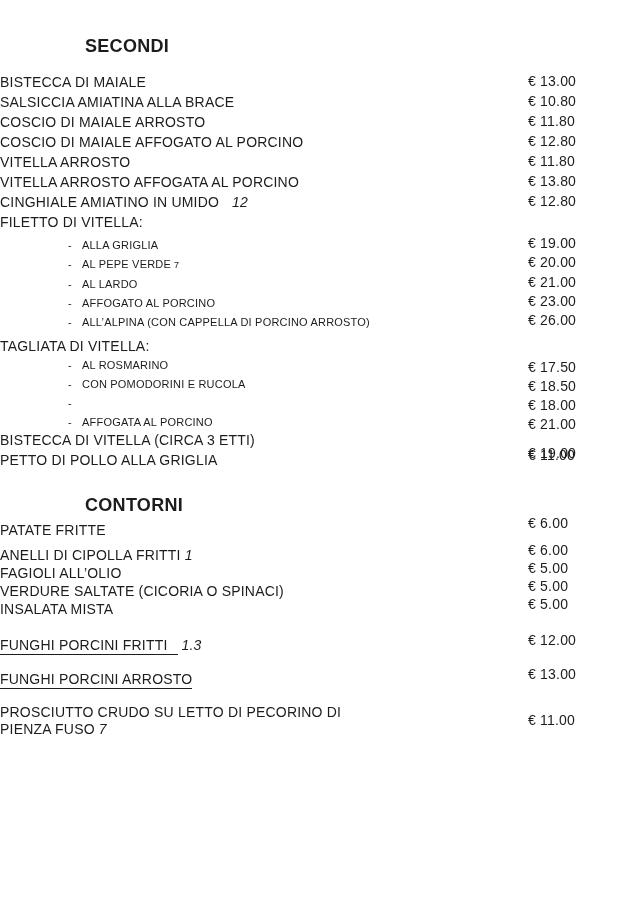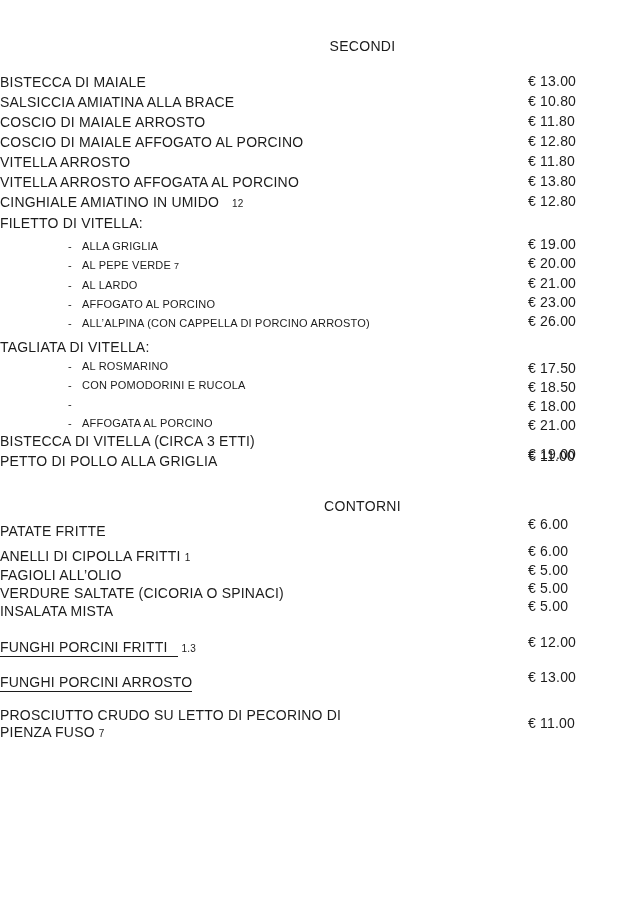--- a/index.html
+++ b/index.html
@@ -7,25 +7,26 @@
   body {
     width: 640px;
     height: 905px;
     font-family: "Liberation Sans", sans-serif;
     color: #1c1c1c;
     overflow: hidden;
   }
   .page { position: relative; width: 640px; height: 905px; background: #ffffff; }
 
   .heading {
-    font-size: 14px;
+    font-size: 18px;
     line-height: 17px;
     letter-spacing: 0.3px;
-    text-align: center;
+    text-align: left;
     text-indent: 85px; 
+    font-weight: bold;
   }
 
   .row {
     position: relative;
     padding-right: 130px;
     line-height: 17px;
   }
   .name {
     font-size: 14px;
     letter-spacing: 0.2px;
@@ -53,21 +54,21 @@
     display: inline-block;
     width: 14px;
     font-size: 11px;
   }
   .bullet::before { content: "-"; }
   .vname {
     font-size: 11px;
     letter-spacing: 0.2px;
   }
 
-  .note  { font-size: 10px; margin-left: 4px; }
+  .note  { font-size: 14px; margin-left: 4px; font-style: italic; }
   .note.gap-wide { margin-left: 13px; }
   .vnote { font-size: 9px; margin-left: 3px; }
 
   .u { border-bottom: 1px solid #1c1c1c; padding-bottom: 1px; }
   .u.ext { padding-right: 10px; }
 
   
   .mt38 { margin-top: 38px; }
   .mt18 { margin-top: 18px; }
   .mt17 { margin-top: 28px; }

